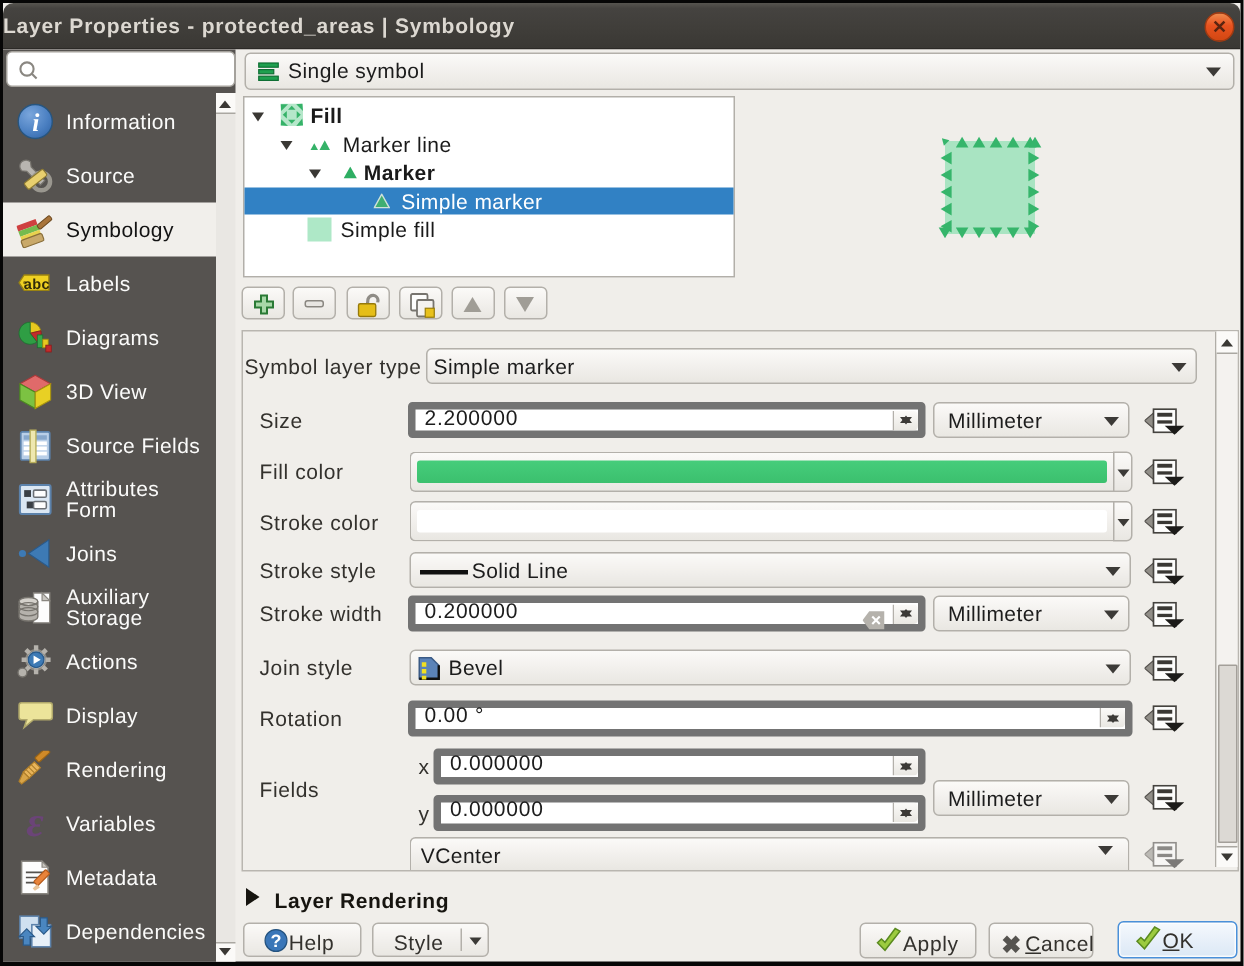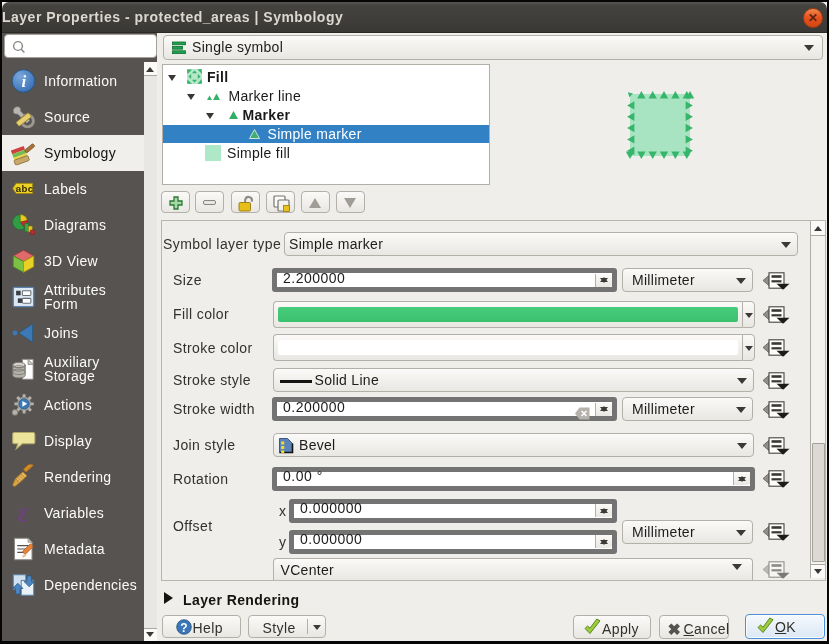--- a/index.html
+++ b/index.html
@@ -112,20 +112,31 @@
   <div class="sb-item">
       <svg class="ic" viewBox="0 0 22 22">
         <polygon points="11,1.5 20,6.5 11,11.5 2,6.5" fill="#e06a6a" stroke="#a83a3a" stroke-width="0.7"></polygon>
         <polygon points="2,6.5 11,11.5 11,21 2,16" fill="#7cc242" stroke="#4a8a1f" stroke-width="0.7"></polygon>
         <polygon points="20,6.5 11,11.5 11,21 20,16" fill="#e8d024" stroke="#a89410" stroke-width="0.7"></polygon>
       </svg>
       <div class="lbl">3D View</div>
     </div>
   <div class="sb-item">
       <svg class="ic" viewBox="0 0 22 22">
+        <rect x="2.5" y="3" width="17" height="16.5" rx="1" fill="#b9cfe8" stroke="#5c82ab" stroke-width="1"></rect>
+        <rect x="4.2" y="5" width="13.6" height="2.6" fill="#88a8cc"></rect>
+        <rect x="4.2" y="8.6" width="13.6" height="2.2" fill="#fff"></rect>
+        <rect x="4.2" y="11.6" width="13.6" height="2.2" fill="#fff"></rect>
+        <rect x="4.2" y="14.6" width="13.6" height="2.2" fill="#fff"></rect>
+        <rect x="8" y="2" width="3.4" height="19" fill="#eee8b0" stroke="#b8ae5a" stroke-width="0.8"></rect>
+      </svg>
+      <div class="lbl">Source Fields</div>
+    </div>
+  <div class="sb-item">
+      <svg class="ic" viewBox="0 0 22 22">
         <rect x="2" y="2.5" width="18" height="17" rx="1.2" fill="#dbe7f3" stroke="#5c82ab" stroke-width="1.2"></rect>
         <rect x="4.5" y="5.5" width="4" height="4" fill="#3a3f45"></rect>
         <rect x="10" y="5.5" width="7.5" height="4.2" rx="0.8" fill="#fdfdfd" stroke="#6a6f75" stroke-width="0.9"></rect>
         <rect x="4.5" y="12" width="4" height="4" fill="#3a3f45" opacity="0"></rect>
         <rect x="6" y="12.2" width="4" height="4" fill="#3a3f45"></rect>
         <rect x="10" y="12.2" width="7.5" height="4.2" rx="0.8" fill="#fdfdfd" stroke="#6a6f75" stroke-width="0.9"></rect>
       </svg>
       <div class="lbl">Attributes<br>Form</div>
     </div>
   <div class="sb-item">
@@ -410,21 +421,21 @@
 
 <div class="lab" style="left:173px;top:470.5px">Rotation</div>
 <div class="input" style="left:272px;top:466.5px;width:483px;height:24px">
   <div class="txt">0.00 °</div>
   <div class="spin">
       <div class="u"></div>
       <div class="d"></div>
     </div>
 </div>
 
-<div class="lab" style="left:173px;top:518px">Offset</div>
+<div class="lab" style="left:173px;top:518px">Fields</div>
 <div class="lab" style="left:279px;top:502.5px">x</div>
 <div class="input" style="left:289px;top:498.5px;width:328px;height:24px">
   <div class="txt">0.000000</div>
   <div class="spin">
       <div class="u"></div>
       <div class="d"></div>
     </div>
 </div>
 <div class="lab" style="left:279px;top:533.5px">y</div>
 <div class="input" style="left:289px;top:529.5px;width:328px;height:24px">

